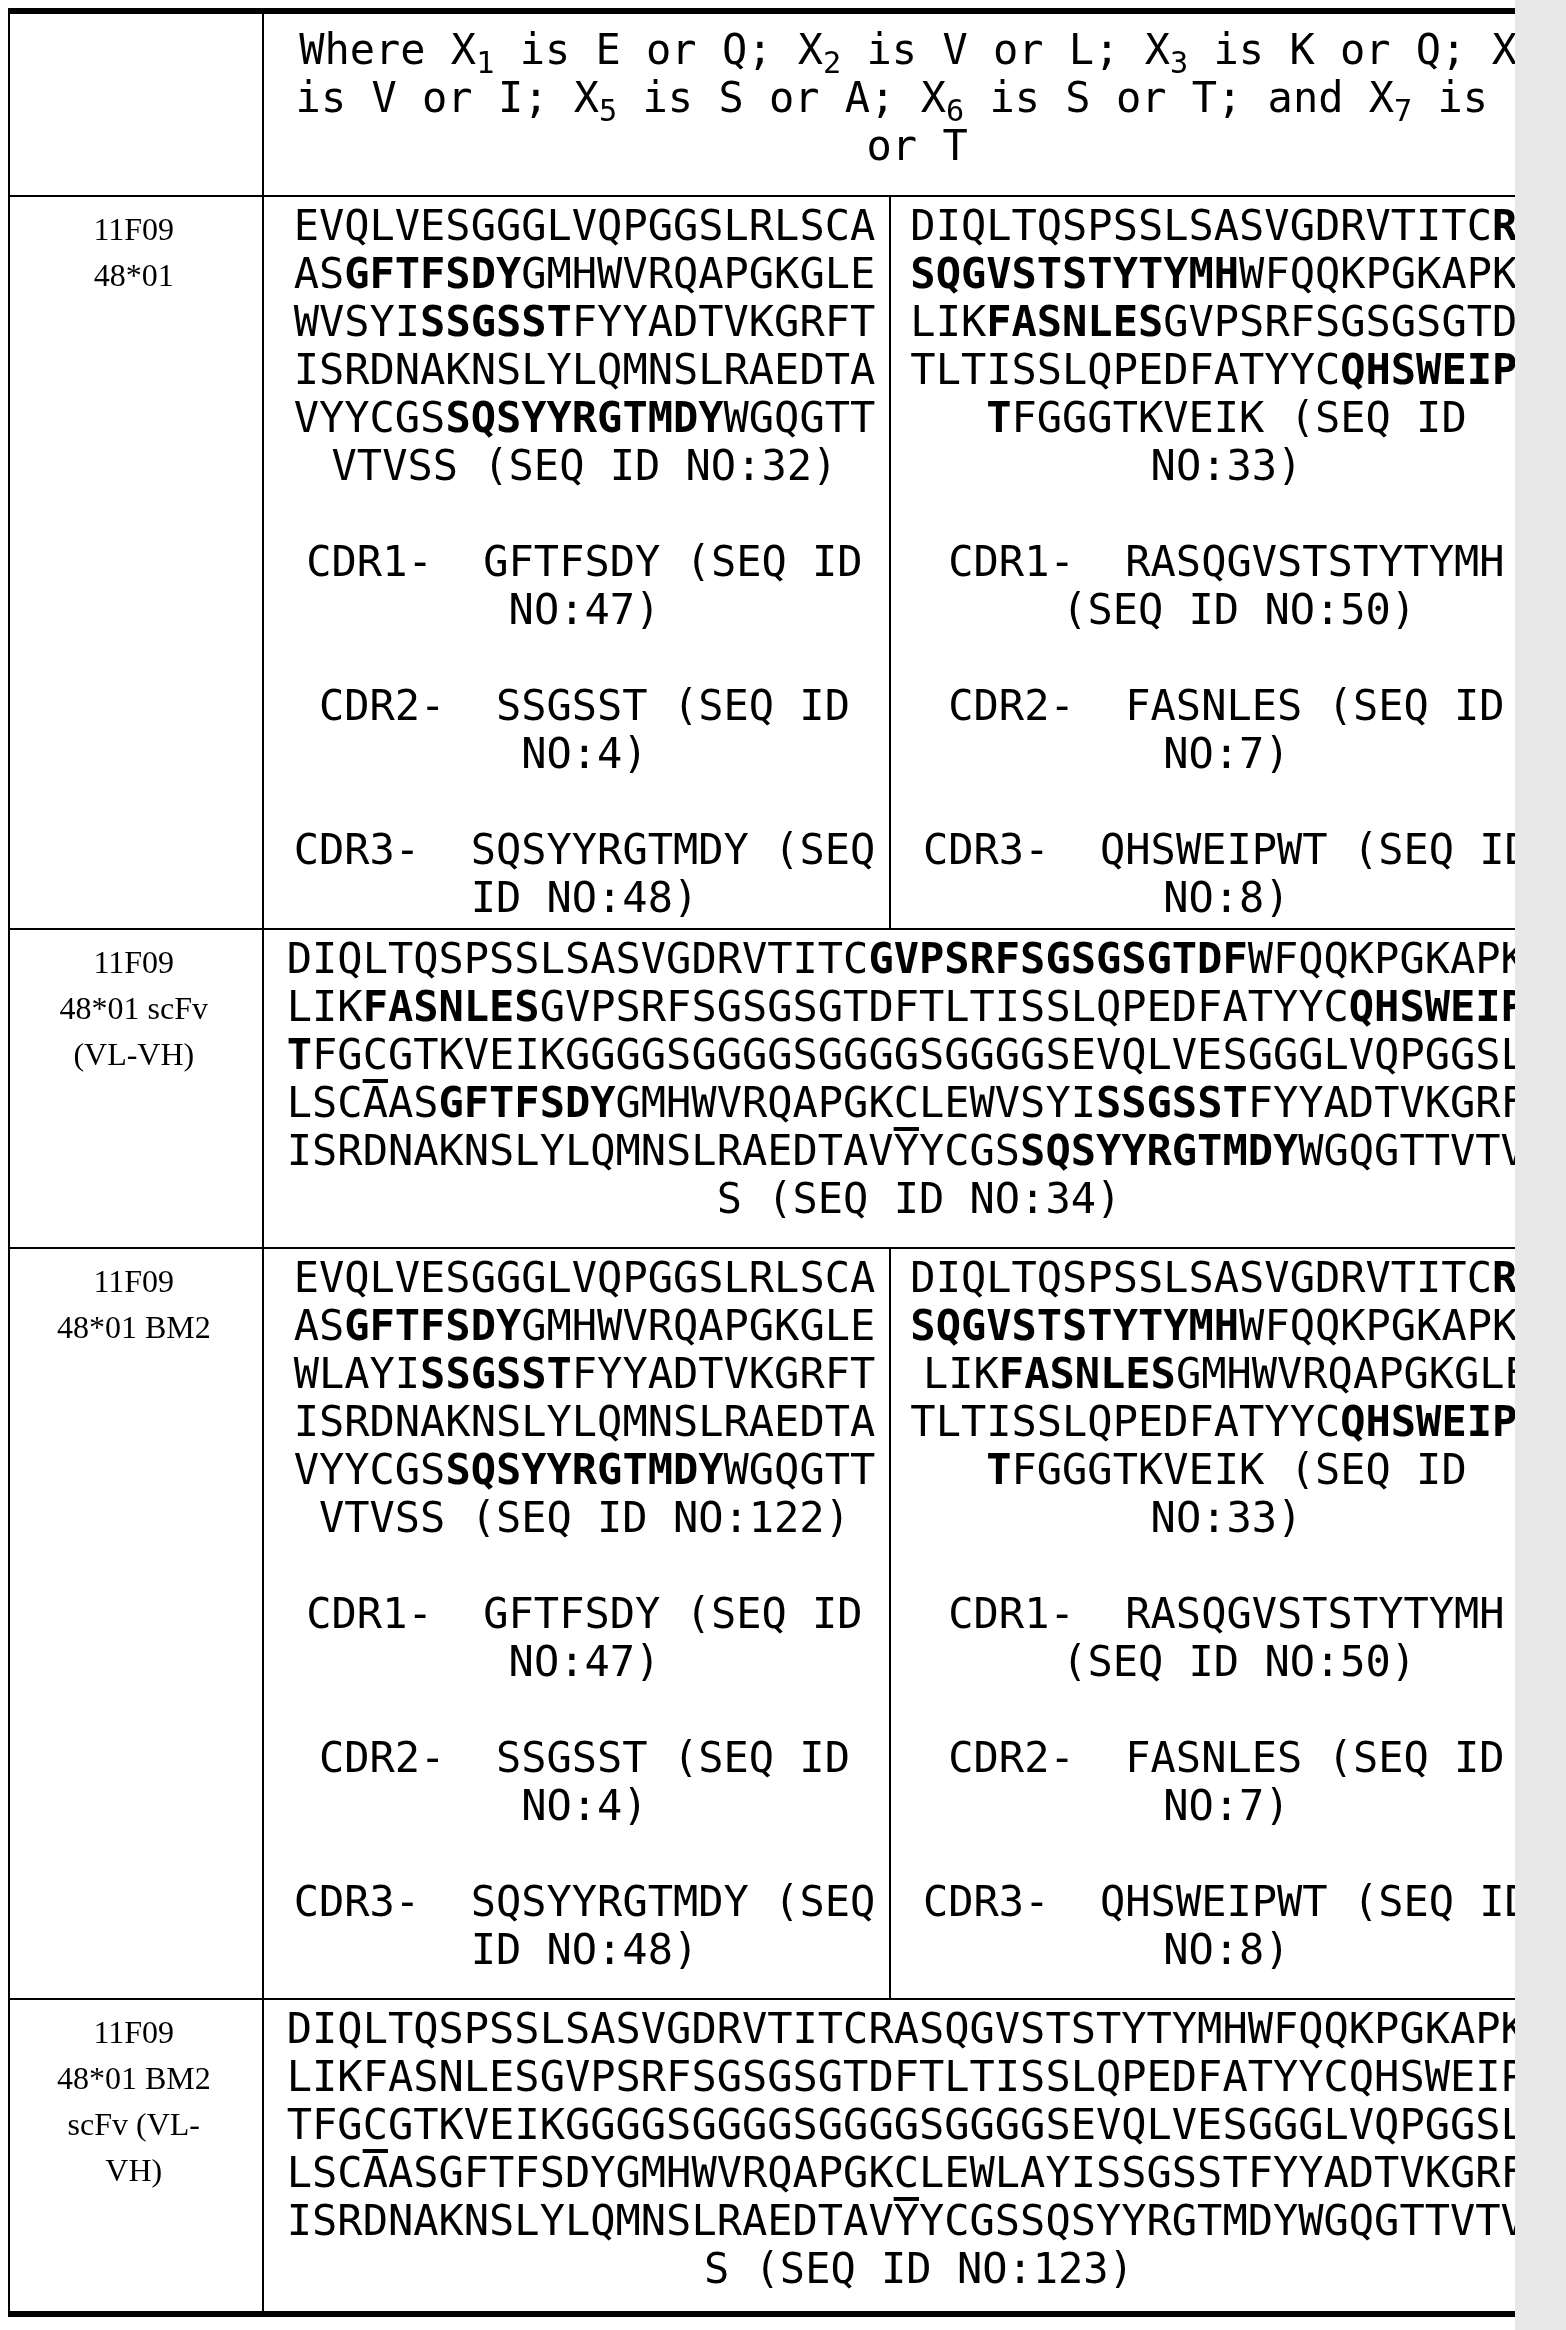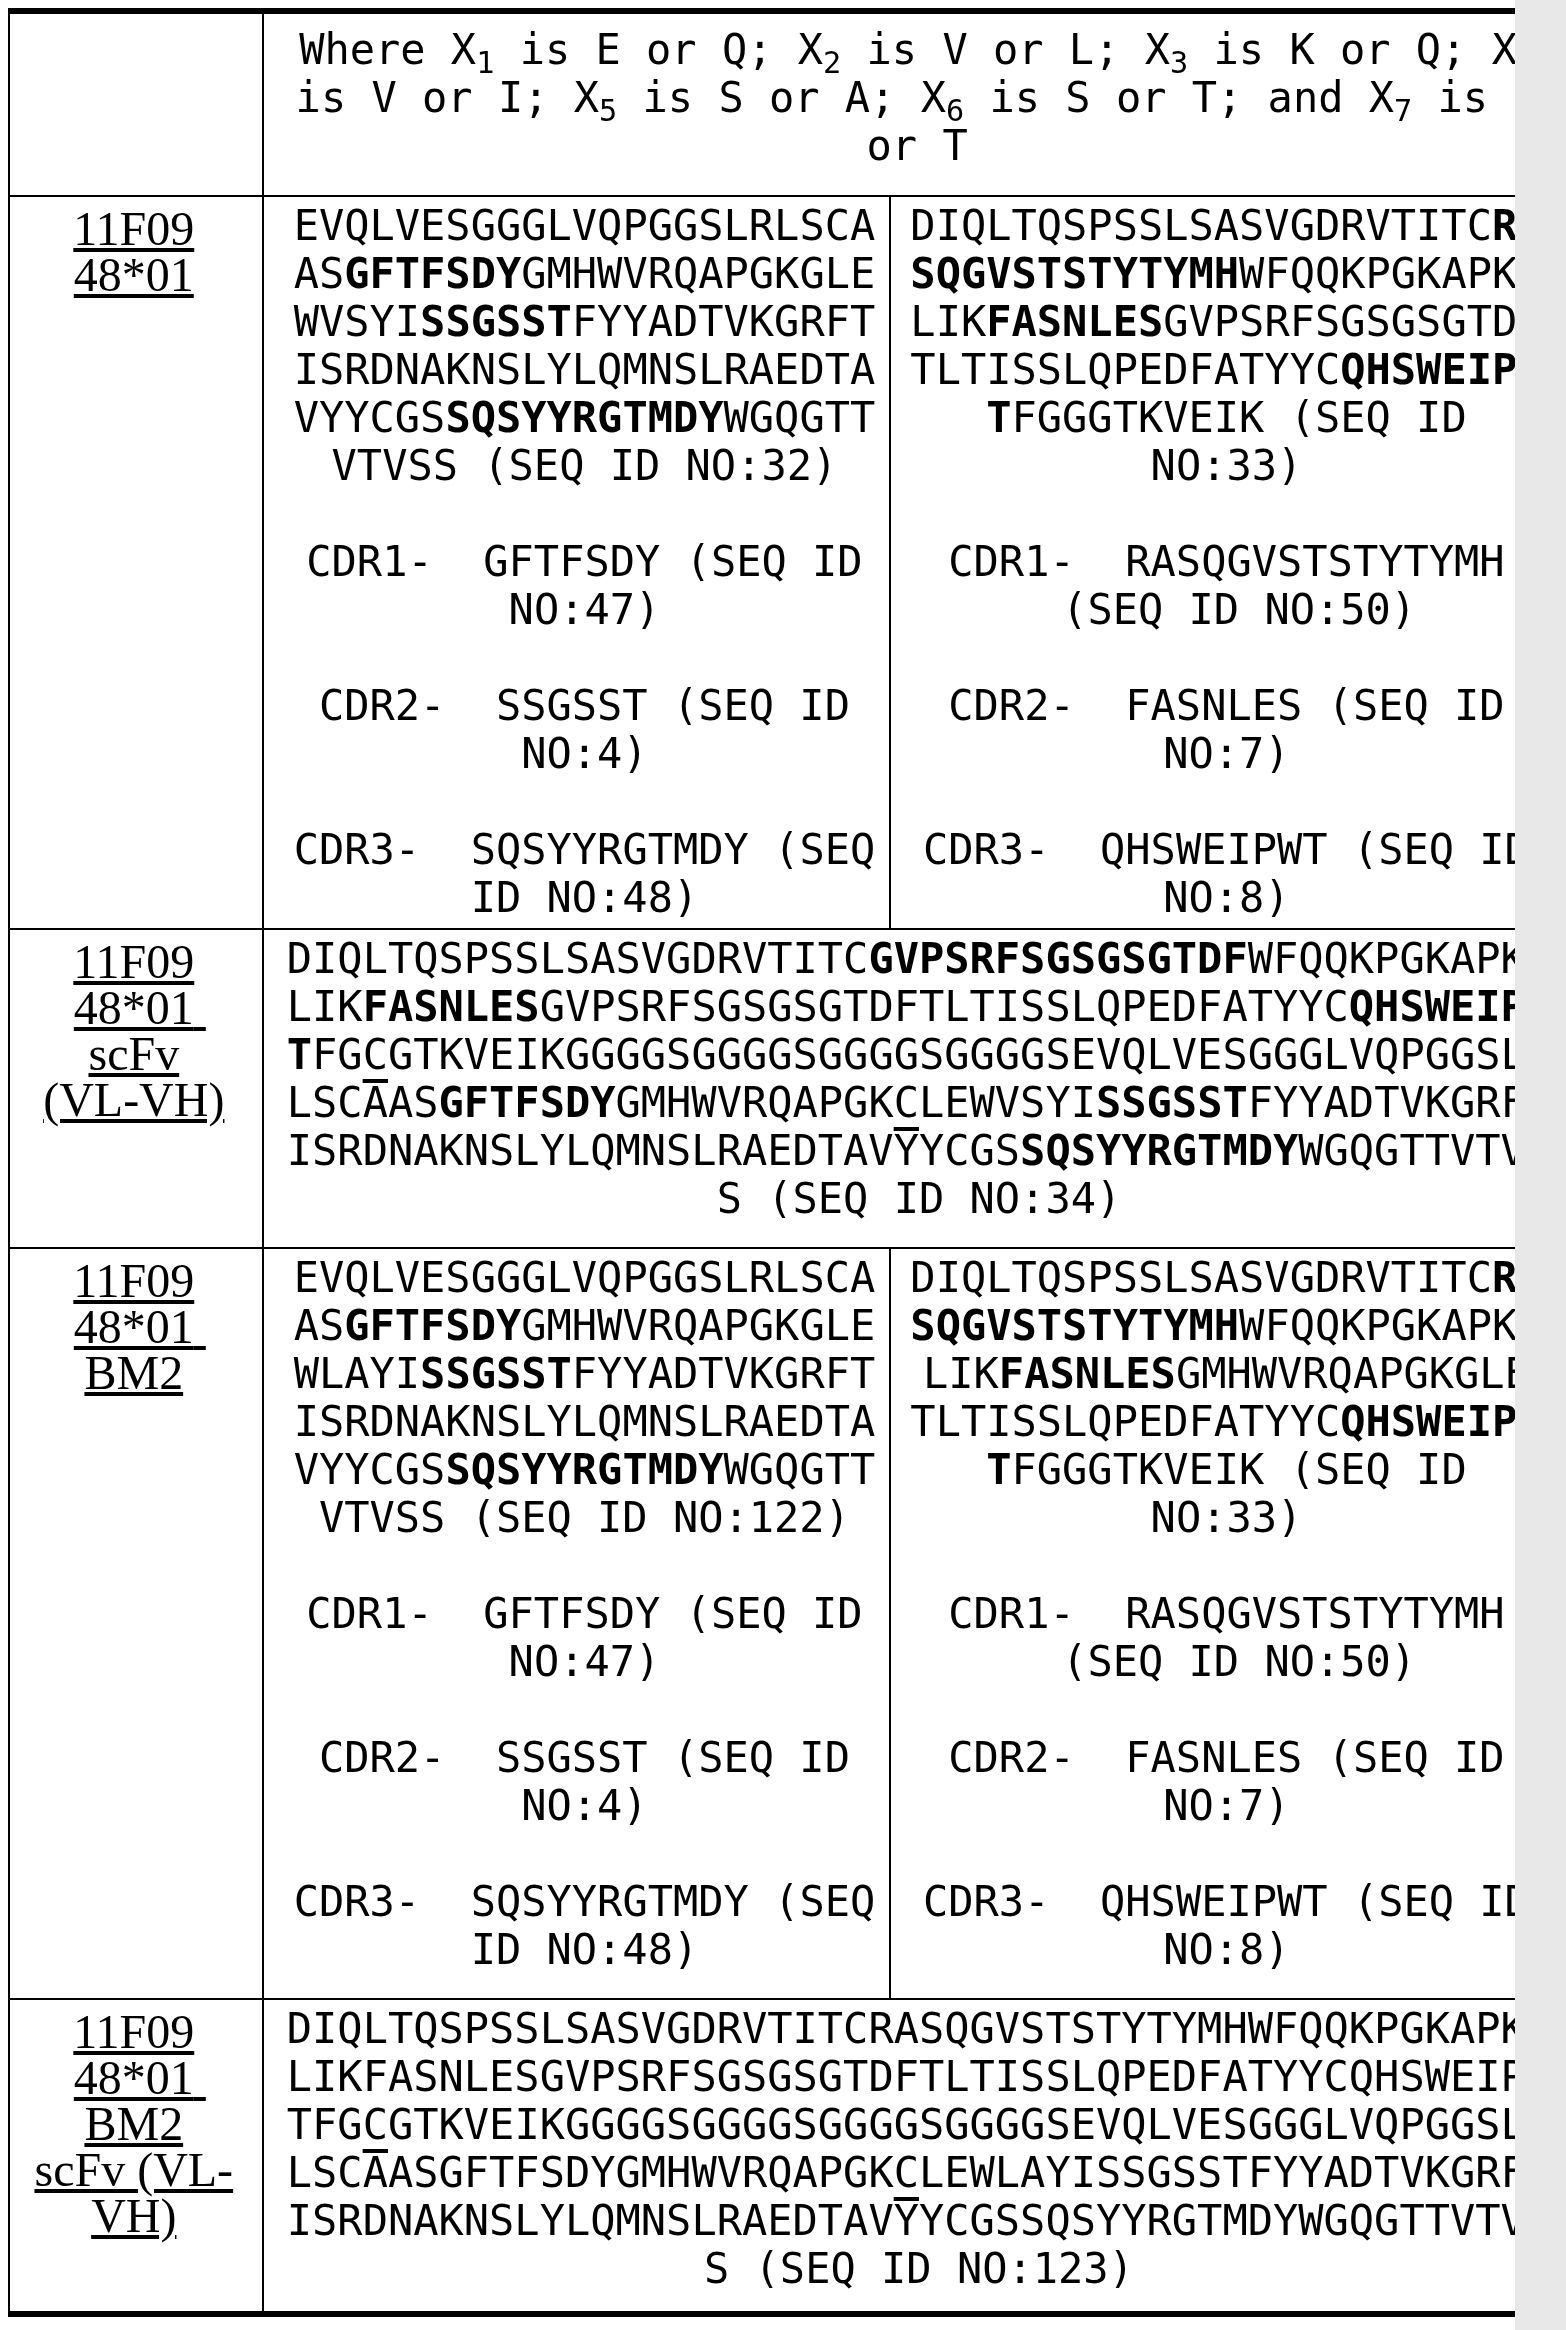--- a/index.html
+++ b/index.html
@@ -34,25 +34,24 @@
   tr.row-bottom td { border-bottom-width: 6.7px; }
   td:first-child { border-left-width: 3.3px; }
   td.edge-right { border-right-width: 3.3px; }
 
   col.c1 { width: 254px; }
   col.c2 { width: 627px; }
   col.c3 { width: 669px; }
 
   .label-cell {
     font-family: "Liberation Serif", serif;
-    font-size: 48px;
+    font-size: 32px;
     line-height: 46px;
     white-space: pre-wrap;
     padding: 8.3px 27px 0 22px;
-    text-decoration: underline;
   }
   .mono {
     font-family: "DejaVu Sans Mono", "Liberation Mono", monospace;
     font-size: 42px;
     line-height: 48px;
     white-space: pre-wrap;
     word-break: normal;
   }
   .note-cell  { padding: 11.7px 8.3px 0 20px; }
   .vh-cell    { padding: 5px 6.7px 0 22px; margin-top: 12px; }

